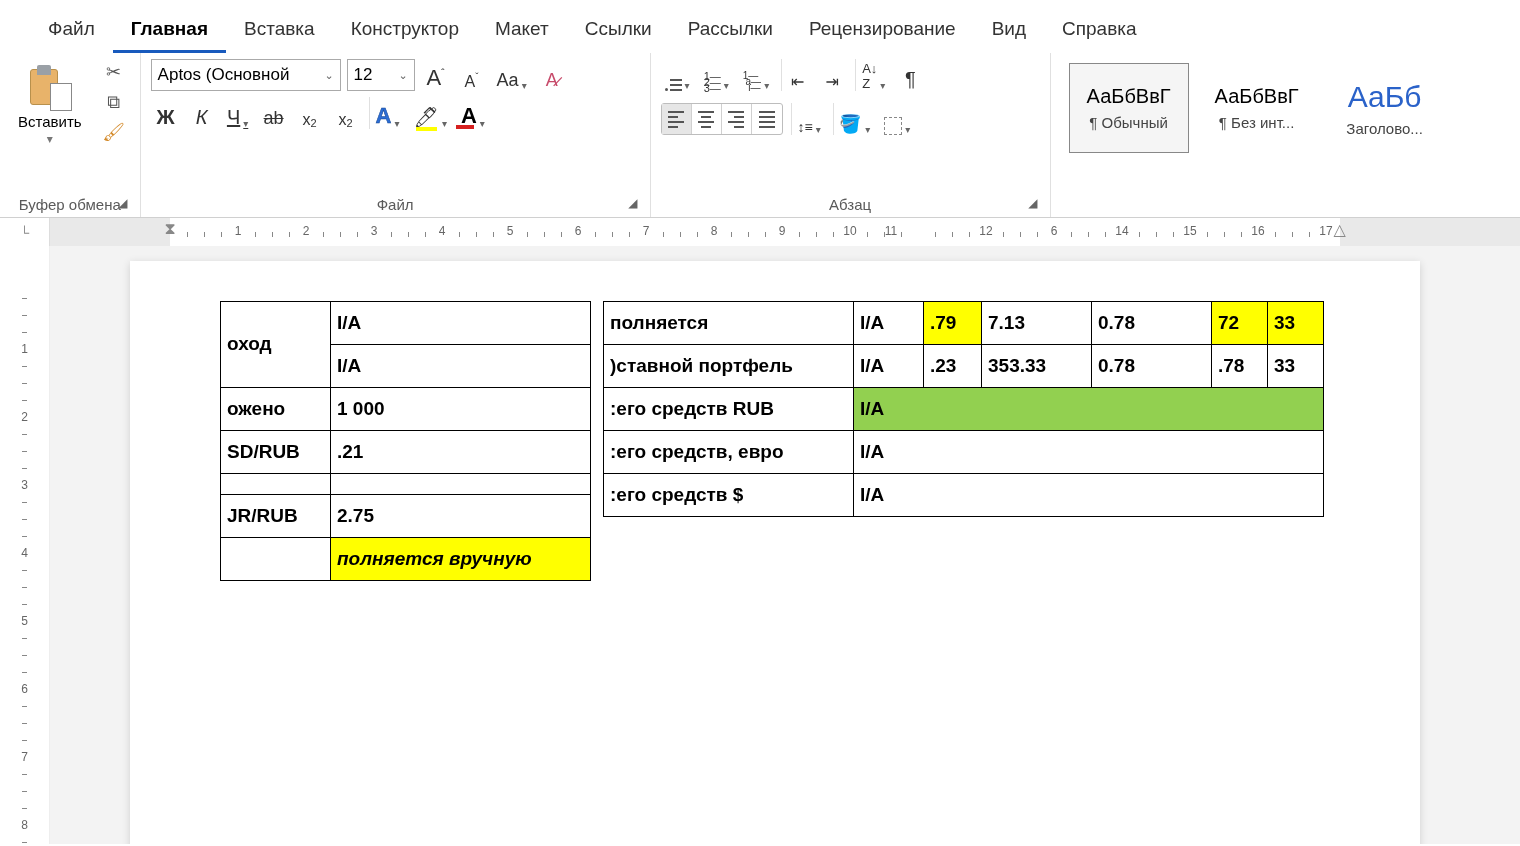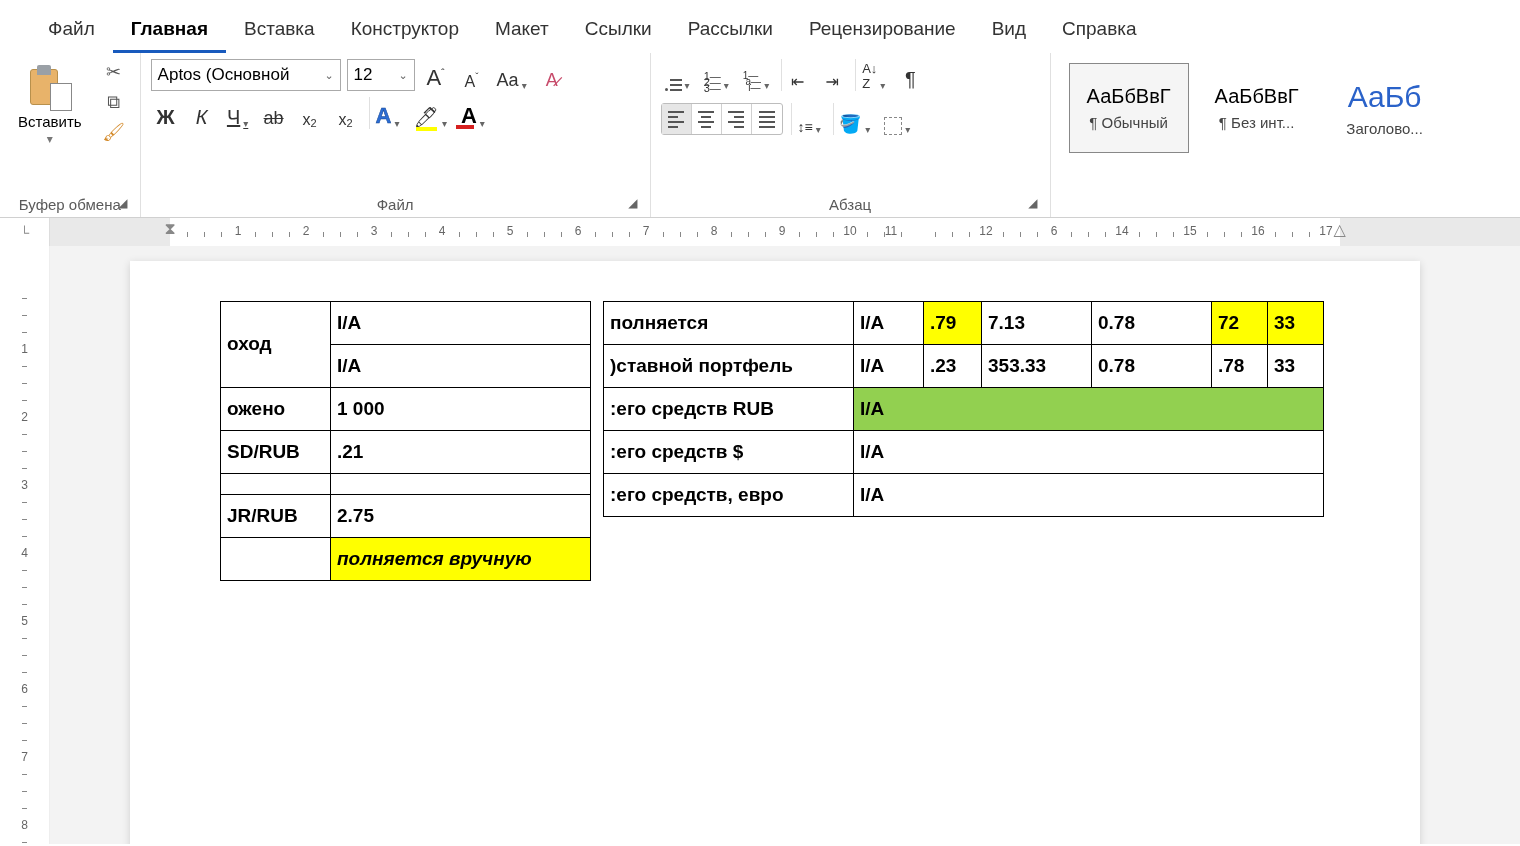--- a/index.html
+++ b/index.html
@@ -479,26 +479,26 @@
                 <td>353.33</td>
                 <td>0.78</td>
                 <td>.78</td>
                 <td>33</td>
               </tr>
               <tr>
                 <td>:его средств RUB</td>
                 <td colspan="6" class="green">I/A</td>
               </tr>
               <tr>
+                <td>:его средств, евро</td>
+                <td colspan="6">I/A</td>
+              </tr>
+              <tr>
                 <td>:его средств $</td>
                 <td colspan="6">I/A</td>
               </tr>
-              <tr>
-                <td>:его средств, евро</td>
-                <td colspan="6">I/A</td>
-              </tr>
             </tbody>
         </table>
 
       </div>
     </div>
   </div>
 </div>
 
 </body></html>

